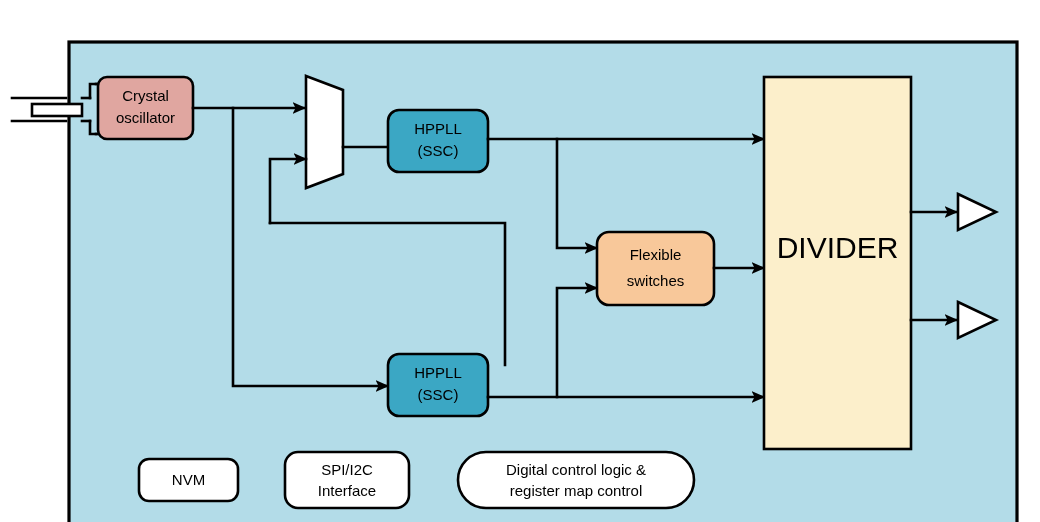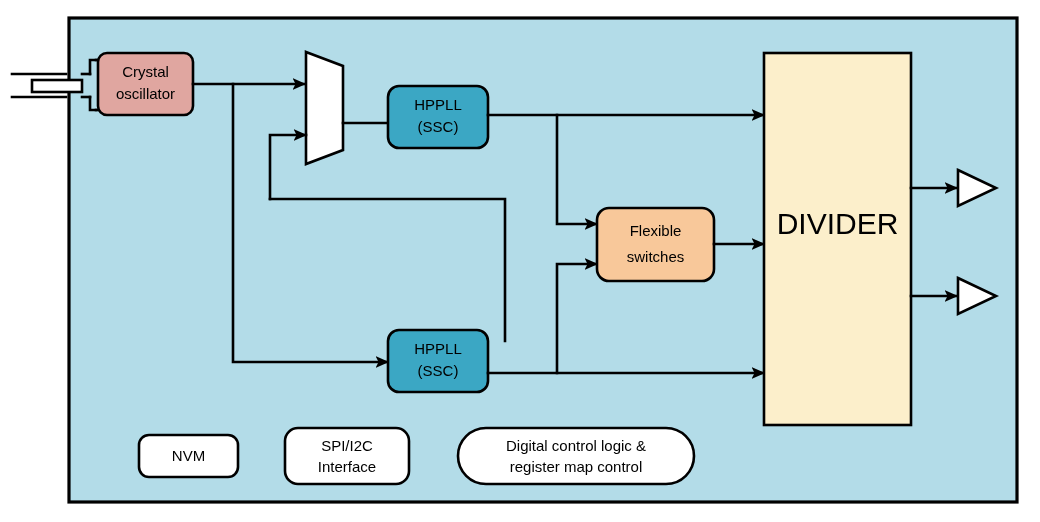--- a/index.html
+++ b/index.html
@@ -10,20 +10,21 @@
   body {
     width: 1040px;
     height: 522px;
     font-family: "Liberation Sans", sans-serif;
     overflow: hidden;
   }
   #diagram-root {
     position: relative;
     width: 1040px;
     height: 436px;
+    margin-top: 24px;
   }
   #diagram-svg {
     position: absolute;
     top: 0;
     left: 0;
     width: 1040px;
     height: 522px;
     display: block;
   }
   .blk-text {

